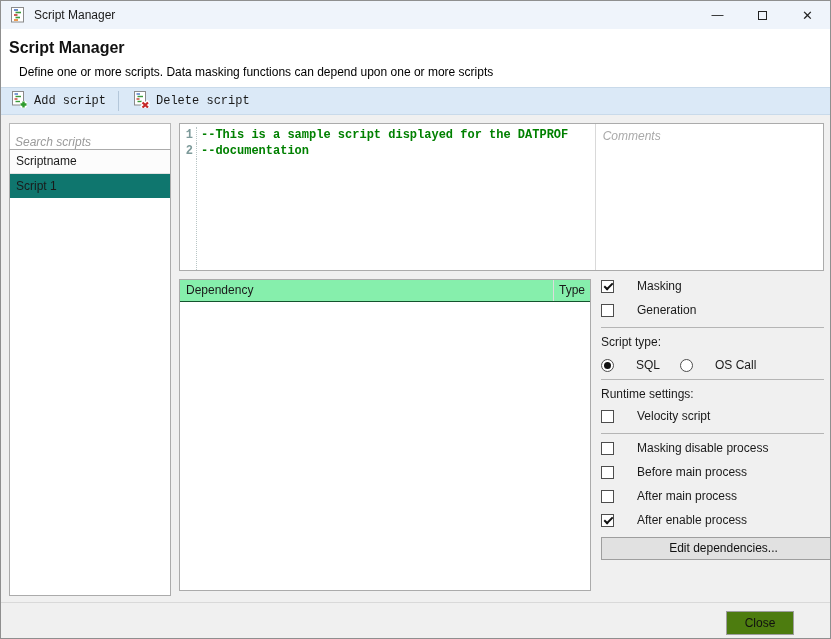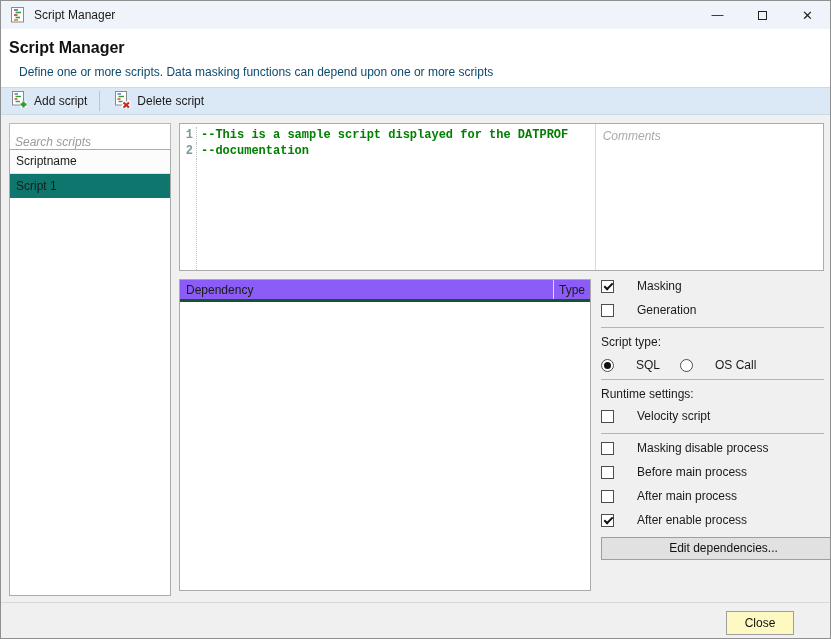--- a/index.html
+++ b/index.html
@@ -18,26 +18,26 @@
   .win-controls { position:absolute; right:0; top:0; height:28px; display:flex; }
   .win-btn {
     width:45px; height:28px; display:flex; align-items:center; justify-content:center;
     font-size:12px; color:#222; cursor:default;
   }
   .win-btn .max-box { width:9px; height:9px; border:1px solid #222; }
   .win-btn.close-btn { font-size:13px; }
   
   .header { position:absolute; left:0; top:28px; width:100%; height:58px; background:#ffffff; }
   .header .h-title { position:absolute; left:8px; top:10px; font-size:16px; font-weight:bold; color:#111; }
-  .header .h-desc { position:absolute; left:18px; top:36px; font-size:12px; color:#0c4a6e; }
+  .header .h-desc { position:absolute; left:18px; top:36px; font-size:12px; color:#000000; }
   
   .toolbar {
     position:absolute; left:0; top:86px; width:100%; height:28px;
     background:#dbe9f7; border-top:1px solid #c9daea; border-bottom:1px solid #c9daea;
-    display:flex; align-items:center;
+    display:flex; align-items:center;font-family:Liberation Mono, monospace;
   }
   .tool-btn { display:flex; align-items:center; gap:6px; padding:0 8px; height:24px; margin-left:2px; }
   .tool-btn svg { flex:0 0 auto; }
   .tool-sep { width:1px; height:20px; background:#b4c7da; margin:0 4px; }
   
   .search-box {
     position:absolute; left:8px; top:122px; width:162px; height:38px;
     border:1px solid #b8b8b8; background:#fff; font-family:"Liberation Sans", sans-serif;
     font-size:12px; padding:0 5px; color:#222;
   }
@@ -68,21 +68,21 @@
   .gutter-rest .line-no { height:100%; }
   .comments-area {
     width:229px; height:100%; border-left:1px solid #d9d9d9; padding:5px 7px;
     font-style:italic; color:#a9a9a9; font-size:12px;
   }
   
   .dep-table {
     position:absolute; left:178px; top:278px; width:412px; height:312px;
     background:#fff; border:1px solid #ababab;
   }
-  .dep-header { display:flex; height:22px; background:#8b5cf6; border-bottom:3px solid #14532d; }
+  .dep-header { display:flex; height:22px; background:#86efac; border-bottom:1px solid #14532d; }
   .dep-col-dependency { flex:1; line-height:21px; padding-left:6px; color:#1a1a1a; }
   .dep-col-type { width:37px; line-height:21px; padding-left:5px; border-left:1px solid #dcdcdc; color:#1a1a1a; }
   
   .settings { position:absolute; left:600px; top:278px; width:223px; }
   .sec-label { margin:4px 0 8px 0; color:#1a1a1a; }
   .opt-row { display:flex; align-items:center; gap:23px; margin-bottom:10px; height:14px; }
   .cb {
     width:13px; height:13px; border:1px solid #4d4d4d; background:#fff;
     position:relative; flex:0 0 auto;
   }
@@ -102,21 +102,21 @@
   .radio-row .radio-opt { display:flex; align-items:center; gap:22px; margin-right:14px; }
   .sec-divider { border:none; border-top:1px solid #b5b5b5; margin:2px 0 7px 0; }
   .edit-dep-btn {
     width:245px; height:23px; margin-top:3px; background:#e1e1e1; border:1px solid #9e9e9e;
     font-family:"Liberation Sans", sans-serif; font-size:12px; color:#111; text-align:center; line-height:21px;
   }
   
   .footer-divider { position:absolute; left:0; top:601px; width:100%; border:none; border-top:1px solid #d9d9d9; }
   .close-btn-main {
     position:absolute; left:725px; top:610px; width:68px; height:24px;
-    background:#fef9c3; border:1px solid #9e9e9e; font-family:"Liberation Sans", sans-serif;
+    background:#4d7c0f; border:1px solid #9e9e9e; font-family:"Liberation Sans", sans-serif;
     font-size:12px; color:#111; line-height:22px; text-align:center;
   }
 </style>
 </head>
 <body>
 
 <div class="window">
 
   <div class="titlebar">
     <span class="app-icon">

